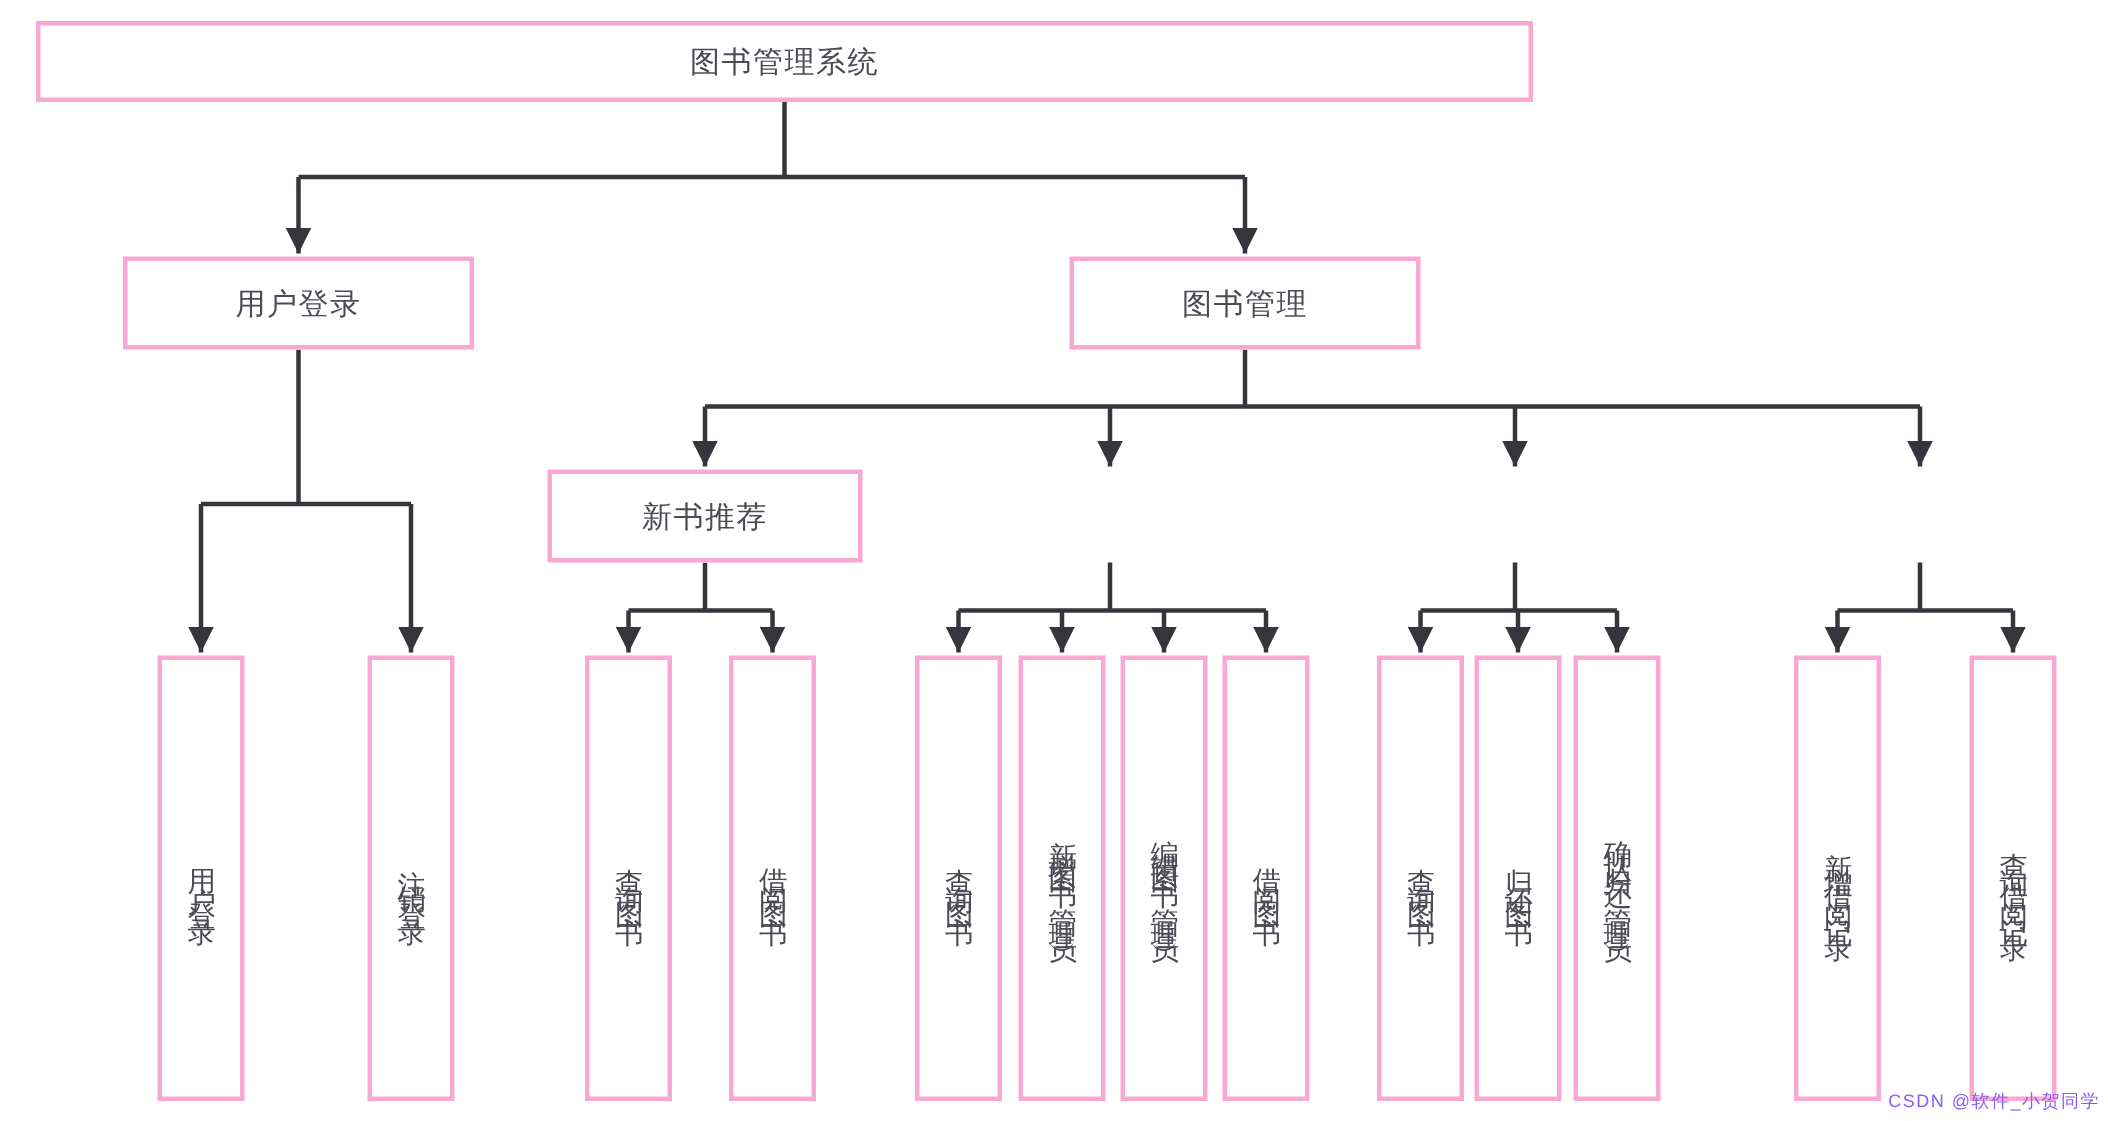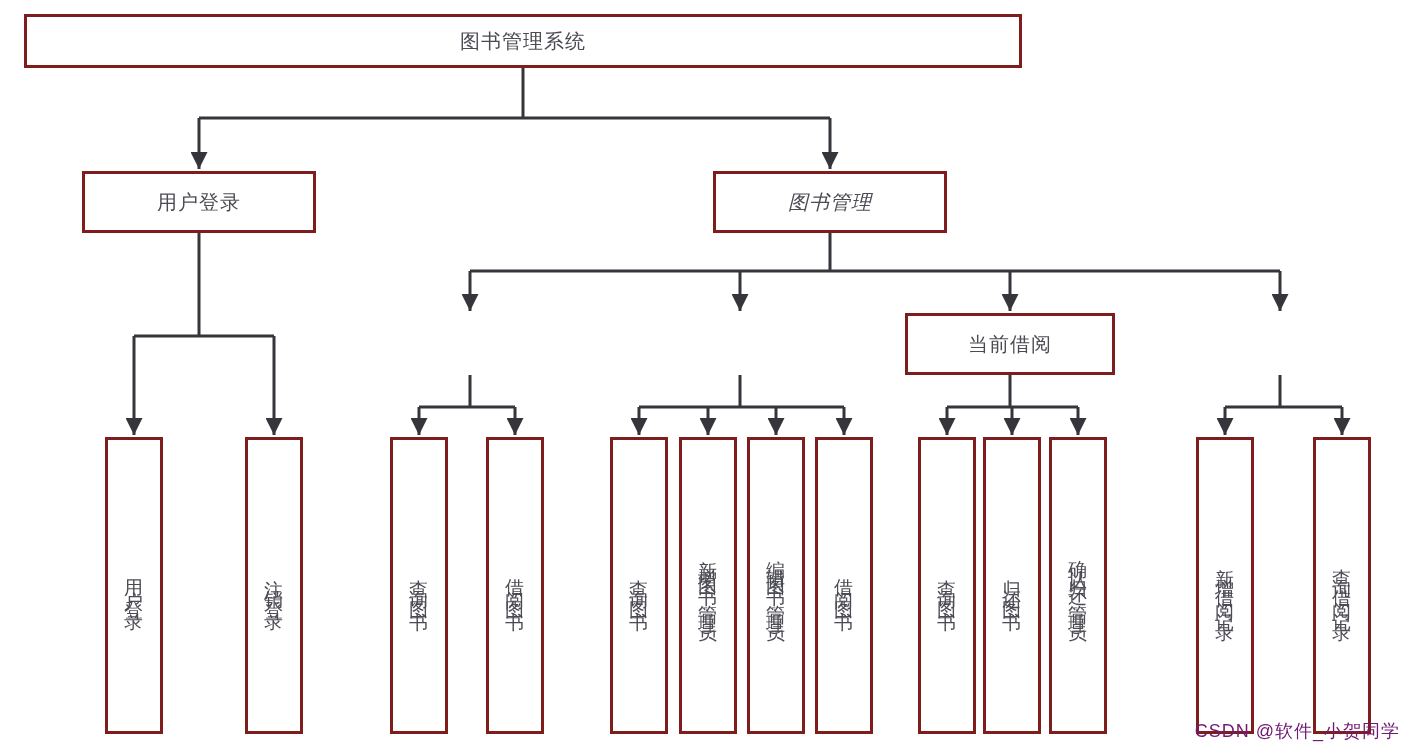--- a/index.html
+++ b/index.html
@@ -19,34 +19,34 @@
     position: absolute;
     left: 0;
     top: 0;
     width: 1405px;
     height: 747px;
   }
   .node {
     position: absolute;
     box-sizing: border-box;
     background: #ffffff;
-    border: 3px solid #7f1d1d;
+    border: 3px solid #f9a8d4;
     display: flex;
     align-items: center;
     justify-content: center;
     color: #4b4b54;
   }
   .hbox {
     font-size: 20px;
     letter-spacing: 1px;
     white-space: nowrap;
   }
   .root-box   { left: 24px;  top: 14px;  width: 998px; height: 54px; }
   .l2-a       { left: 82px;  top: 171px; width: 234px; height: 62px; }
-  .l2-b       { left: 713px; top: 171px; width: 234px; height: 62px; font-style: italic; }
+  .l2-b       { left: 713px; top: 171px; width: 234px; height: 62px; }
   .l3         { top: 313px; width: 210px; height: 62px; }
   .l3-0 { left: 365px; }
   .l3-1 { left: 635px; }
   .l3-2 { left: 905px; }
   .l3-3 { left: 1175px; }
   .vbox {
     top: 437px;
     width: 58px;
     height: 297px;
   }
@@ -69,22 +69,22 @@
   .vb-7  { left: 815px; }
   .vb-8  { left: 918px; }
   .vb-9  { left: 983px; }
   .vb-10 { left: 1049px; }
   .vb-11 { left: 1196px; }
   .vb-12 { left: 1313px; }
   .watermark {
     position: absolute;
     right: 5px;
     bottom: 4px;
-    font-size: 18px;
-    color: #701a75;
+    font-size: 12px;
+    color: #8b5cf6;
     letter-spacing: 1px;
     white-space: nowrap;
   }
 </style>
 </head>
 <body>
 
 <div class="stage">
 
   <svg class="connector-layer" width="1405" height="747" viewBox="0 0 1405 747" xmlns="http://www.w3.org/2000/svg">
@@ -153,22 +153,22 @@
     <span>图书管理系统</span>
   </div>
 
   <div class="node hbox l2-a">
     <span>用户登录</span>
   </div>
   <div class="node hbox l2-b">
     <span>图书管理</span>
   </div>
 
-  <div class="node hbox l3 l3-2">
-    <span>当前借阅</span>
+  <div class="node hbox l3 l3-0">
+    <span>新书推荐</span>
   </div>
 
   <div class="node vbox vb-0">
     <span class="vtext">用户登录</span>
   </div>
   <div class="node vbox vb-1">
     <span class="vtext">注销登录</span>
   </div>
 
   <div class="node vbox vb-2">

